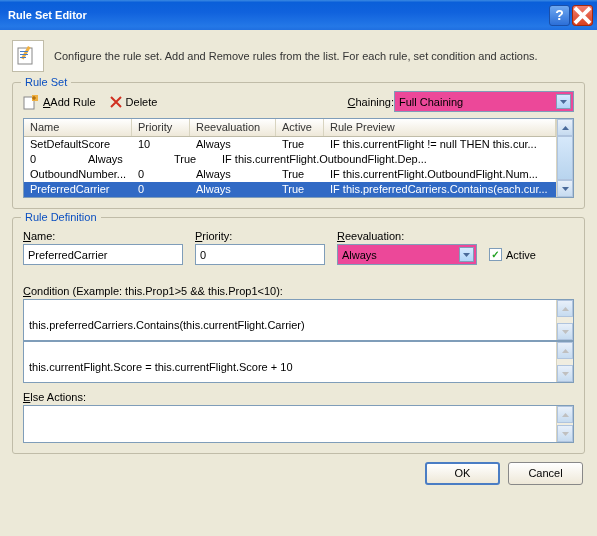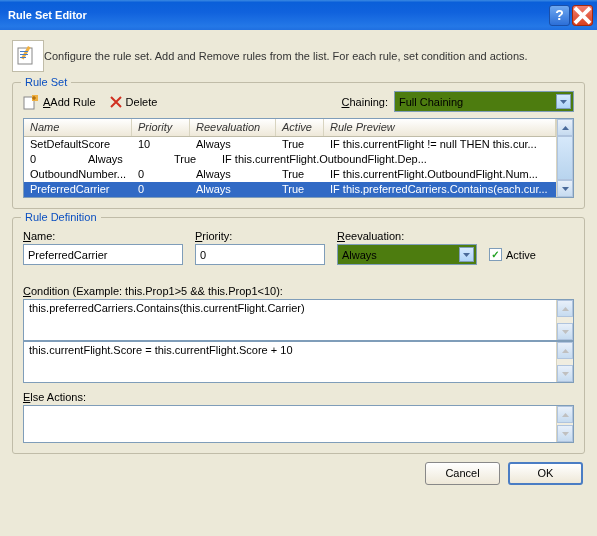--- a/index.html
+++ b/index.html
@@ -3,57 +3,57 @@
 <meta charset="utf-8">
 <style>
 * { box-sizing: border-box; margin: 0; padding: 0; font-family: Tahoma, sans-serif; font-size: 11px; }
 body { background: #ece9d8; width: 597px; height: 536px; overflow: hidden; }
 .titlebar { height: 30px; background: linear-gradient(to bottom, #3b8ae3 0%, #0a5fd9 8%, #1062dd 40%, #2478e7 88%, #1f6fe0 100%); display: flex; align-items: center; padding: 0 4px 0 8px; color: #fff; font-weight: bold; font-size: 13px; }
 .titlebar .title { flex: 1; }
 .titlebar .winbtn { width: 21px; height: 21px; margin-left: 2px; border-radius: 3px; display: flex; align-items: center; justify-content: center; font-weight: bold; font-family: Arial; }
 .help-btn { background: linear-gradient(to bottom, #6fa8f0, #2c6fd8); border: 1px solid #1a4fa8; color: #fff; font-size: 14px; }
 .close-btn { background: linear-gradient(to bottom, #f08070, #d84020); border: 1px solid #a02a10; color: #fff; font-size: 13px; }
 .content { padding: 10px 12px; }
-.intro-row { display: flex; align-items: center; margin-bottom: 10px; }
+.intro-row { display: flex; align-items: center; gap: 10px; margin-bottom: 10px; }
 .intro-icon { width: 32px; height: 32px; background: #fff; border: 1px solid #c0bca8; display: flex; align-items: center; justify-content: center; }
 .intro-icon svg { width: 24px; height: 24px; }
 .intro-text { color: #333; }
 .fieldset { border: 1px solid #c0bca8; border-radius: 3px; padding: 8px 10px 10px 10px; margin-bottom: 8px; position: relative; }
 .fieldset-label { position: absolute; top: -7px; left: 8px; background: #ece9d8; padding: 0 4px; color: #0b4fc0; }
 .toolbar-row { display: flex; align-items: center; margin-bottom: 6px; }
 .tool-link { display: inline-flex; align-items: center; gap: 4px; margin-right: 14px; color: #000; cursor: default; }
 .tool-link .u { text-decoration: underline; }
-.chaining-label { margin-left: auto; margin-right: 6px; padding-left: 44px; }
-.combo { background: #4d7c0f; border: 1px solid #7f9db9; height: 21px; display: inline-flex; align-items: center; padding: 0 2px 0 4px; }
+.chaining-label { margin-left: auto; margin-right: 0; padding-left: 44px; }
+.combo { background: #ec4899; border: 1px solid #7f9db9; height: 21px; display: inline-flex; align-items: center; padding: 0 2px 0 4px; }
 .combo .txt { flex: 1; }
 .combo .arrow { width: 15px; height: 15px; background: linear-gradient(to bottom, #d6eaff, #b0d4f8); border: 1px solid #7f9db9; display: flex; align-items: center; justify-content: center; }
 .arrow svg { width: 7px; height: 4px; }
 .table-wrap { border: 1px solid #7f9db9; background: #fff; height: 80px; position: relative; display: flex; }
 .table-main { flex: 1; overflow: hidden; }
 .thead { display: flex; background: linear-gradient(to bottom, #fff, #eee8d8); border-bottom: 1px solid #c0bca8; height: 18px; }
-.th { padding: 2px 6px; border-right: 1px solid #d8d4c0; color: #333; font-style: italic; }
+.th { padding: 2px 6px; border-right: 1px solid #d8d4c0; color: #333; }
 .c1 { width: 108px; } .c2 { width: 58px; } .c3 { width: 86px; } .c4 { width: 48px; } .c5 { flex: 1; }
 .trow { display: flex; height: 15px; }
 .td { padding: 1px 6px; white-space: nowrap; overflow: hidden; text-overflow: ellipsis; }
 .trow.sel { background: #316ac5; color: #fff; }
 .trow.sel .td { border-right: none; }
 .vscroll { width: 17px; background: #f0ede0; border-left: 1px solid #d8d4c0; display: flex; flex-direction: column; }
 .vscroll .sbtn { height: 17px; background: linear-gradient(to bottom, #e8f0fa, #c6dbf0); border: 1px solid #b0c4de; display: flex; align-items: center; justify-content: center; }
 .vscroll .thumb { flex: 1; background: linear-gradient(to bottom, #d6e8fa, #b8d4ee); border: 1px solid #b0c4de; margin: 0; }
 .def-row1 { display: flex; gap: 12px; margin-bottom: 20px; margin-top: 4px; }
 .def-col { display: flex; flex-direction: column; }
 .def-lbl { margin-bottom: 2px; }
 .u { text-decoration: underline; }
 .txtin { background: #fff; border: 1px solid #7f9db9; height: 21px; padding: 2px 4px; }
 .active-wrap { display: flex; align-items: center; gap: 4px; margin-top: 14px; }
 .chk { width: 13px; height: 13px; background: #fff; border: 1px solid #7f9db9; display: flex; align-items: center; justify-content: center; color: #21a121; font-size: 10px; font-weight: bold; }
 .sec-lbl { margin-top: 8px; margin-bottom: 2px; }
 .textarea-wrap { border: 1px solid #7f9db9; background: #fff; height: 42px; display: flex; }
 .textarea-wrap.short { height: 38px; }
-.ta-text { flex: 1; padding: 2px 5px; overflow: hidden; white-space: nowrap; }
+.ta-text { flex: 1; padding: 19px 5px; overflow: hidden; white-space: nowrap; }
 .btn-row { display: flex; justify-content: flex-end; gap: 8px; margin-top: 8px; padding-right: 2px; }
 .btn { width: 75px; height: 23px; background: linear-gradient(to bottom, #fff, #eee8d8); border: 1px solid #888; border-radius: 3px; text-align: center; line-height: 20px; cursor: default; }
 .btn.default { border: 2px solid #4a7dc4; line-height: 18px; }
 </style>
 </head>
 <body>
 
 <div class="titlebar">
   <span class="title">Rule Set Editor</span>
   <div class="winbtn help-btn">?</div>
@@ -237,16 +237,16 @@
         <div class="sbtn">
             <svg width="7" height="4" viewBox="0 0 7 4">
               <path d="M0 0 L3.5 4 L7 0 Z" fill="#c0c0c0"></path>
             </svg>
           </div>
       </div>
     </div>
   </div>
 
   <div class="btn-row">
+    <div class="btn default">OK</div>
     <div class="btn">Cancel</div>
-    <div class="btn default">OK</div>
   </div>
 </div>
 
 </body></html>

